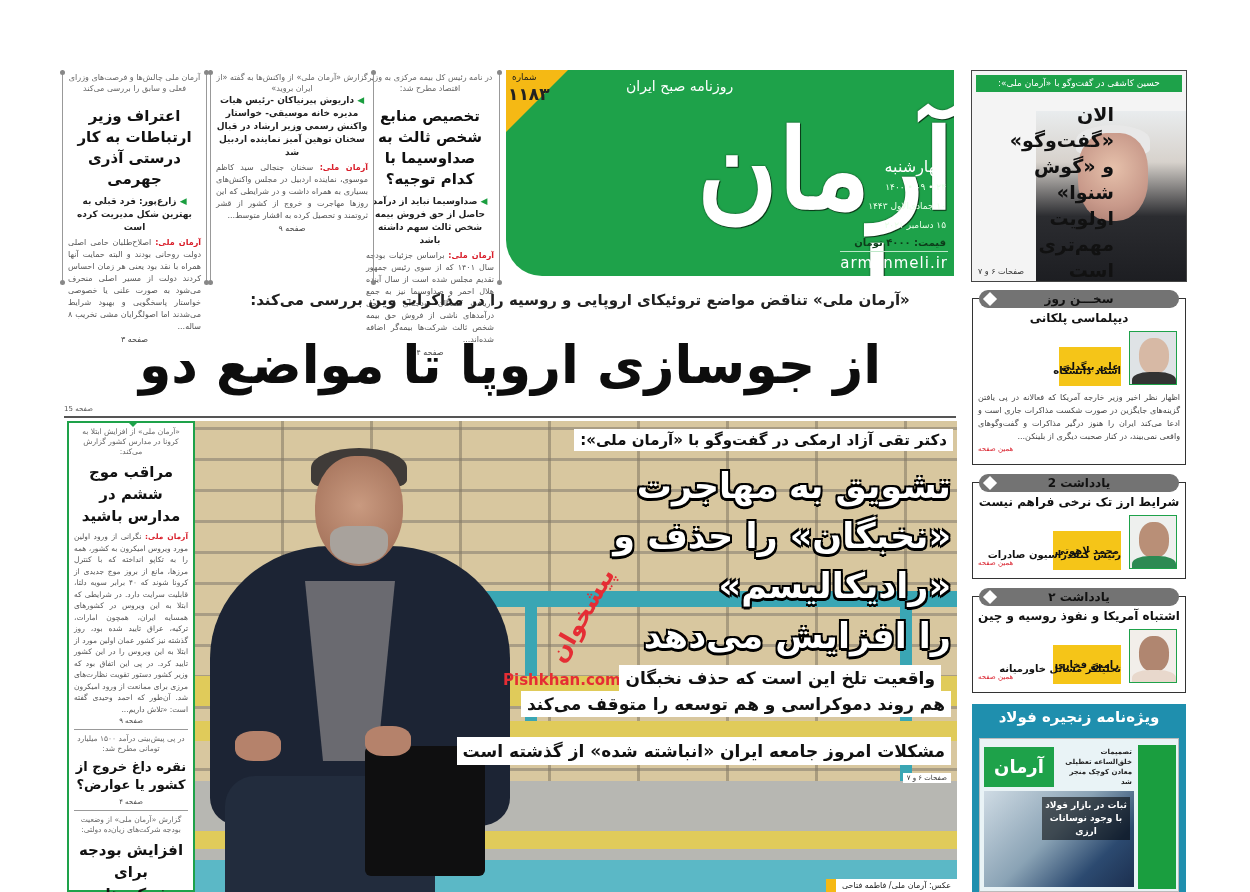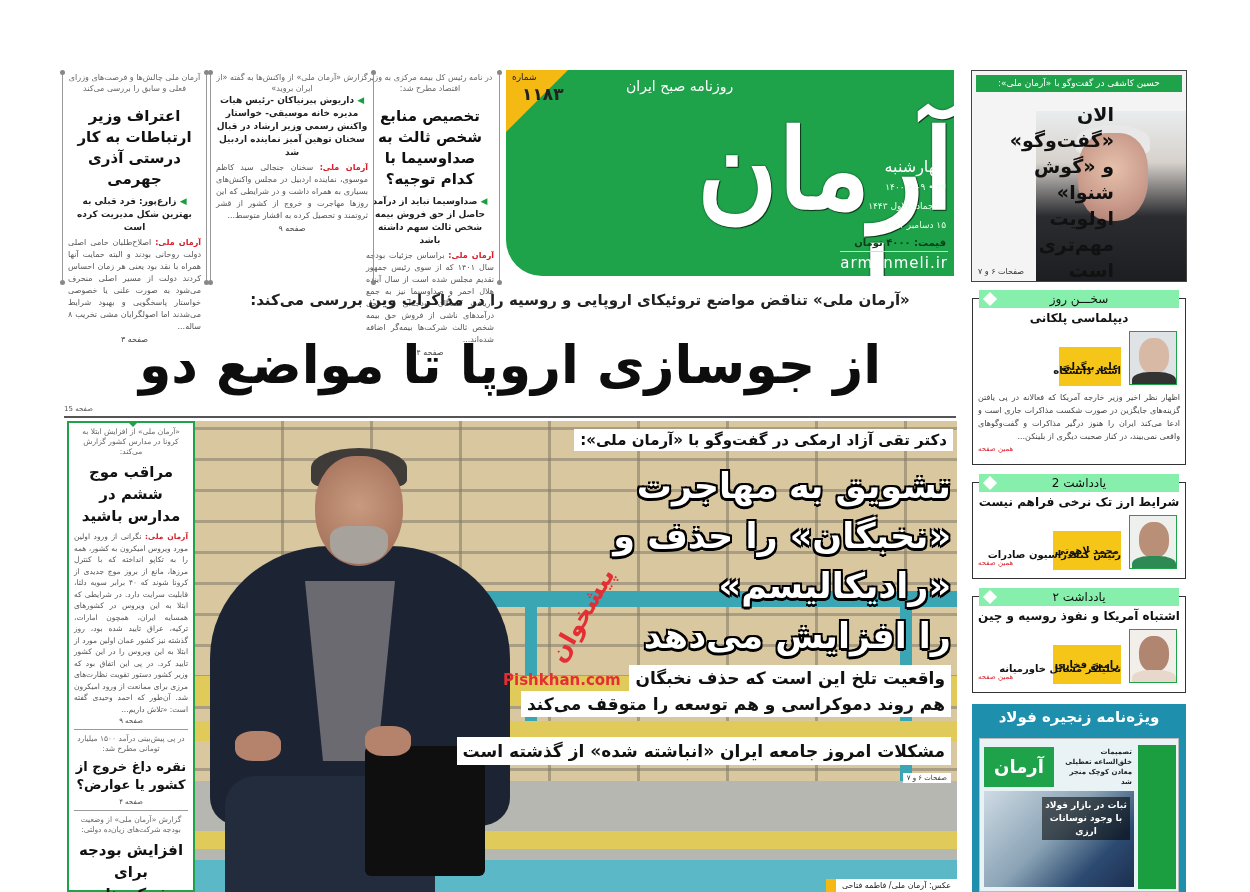--- a/index.html
+++ b/index.html
@@ -19,21 +19,21 @@
   .lead { font-size: 9px; font-weight: bold; line-height: 13px; color: #222; margin-bottom: 3px; }
   .lead .tri { color: #1a9e3f; }
   .body-s { font-size: 8px; color: #555; line-height: 12px; text-align: justify; }
   .body-s .src { color: #d91e2a; font-weight: bold; }
   .page-ref { font-size: 8px; color: #444; margin-top: 2px; }
 
   
   #masthead { left: 506px; top: 70px; width: 448px; height: 206px; background: #1ea24a; border-radius: 0 0 0 36px; overflow: hidden; }
   #issue-corner { position: absolute; left: 0; top: 0; width: 0; height: 0; border-top: 62px solid #f5b914; border-right: 62px solid transparent; }
   #issue-label { position: absolute; left: 6px; top: 2px; font-size: 9px; color: #1a1a1a; direction: rtl; }
-  #issue-num { position: absolute; left: 16px; top: 14px; font-size: 17px; font-weight: bold; color: #222; }
+  #issue-num { position: absolute; left: 2px; top: 14px; font-size: 17px; font-weight: bold; color: #222; }
   #tagline { position: absolute; left: 120px; top: 8px; font-size: 14px; color: #fff; }
   #logo-text { position: absolute; left: 40px; top: 40px; font-size: 110px; font-weight: bold; color: #fff; letter-spacing: -4px; line-height: 120px; text-shadow: 0 0 2px #0c3b1a, 1px 1px 0 #0c3b1a; font-family: "DejaVu Serif", serif; }
   #date-block { position: absolute; right: 8px; top: 86px; width: 100px; text-align: right; color: #fff; }
   #weekday { font-size: 16px; line-height: 22px; }
   .date-line { font-size: 9px; line-height: 19px; color: #e9ffe9; }
   #price { font-size: 10px; font-weight: bold; color: #0d3b1a; line-height: 16px; }
   #site { position: absolute; right: 6px; bottom: 4px; font-size: 15px; color: #fff; font-family: "DejaVu Sans", sans-serif; letter-spacing: 1px; border-top: 1px solid #bde7c8; padding-top: 2px; }
 
   
   #feature-top { left: 971px; top: 70px; width: 216px; height: 212px; border: 1px solid #444; overflow: hidden; background: #f4f4f4; }
@@ -45,21 +45,21 @@
   #feature-top .pg { position: absolute; left: 6px; bottom: 5px; font-size: 8px; color: #333; }
 
   
   #subhead { left: 200px; top: 291px; width: 760px; font-size: 15px; font-weight: bold; color: #222; text-align: center; }
   #main-head { left: 65px; top: 325px; width: 890px; font-size: 52px; font-weight: bold; line-height: 80px; color: #0d0d0d; text-align: center; letter-spacing: -1px; }
   #main-pg { left: 64px; top: 405px; font-size: 7px; color: #555; }
   #rule { left: 64px; top: 416px; width: 892px; height: 2px; background: #555; }
 
   
   .op-box { position: absolute; left: 972px; width: 214px; border: 1px solid #333; background: #fff; }
-  .op-head { position: relative; margin: 0 6px; height: 18px; background: #86efac; text-align: center; font-size: 12px; font-weight: normal; line-height: 18px; top: -9px; }
+  .op-head { position: relative; margin: 0 6px; height: 18px; background: #737373; text-align: center; font-size: 12px; font-weight: bold; line-height: 18px; top: -9px; border-radius: 9px; }
   .op-head .diamond { position: absolute; left: 6px; top: 4px; width: 10px; height: 10px; transform: rotate(45deg); background: #fff; }
   .op-title { text-align: center; font-size: 12px; font-weight: bold; margin-top: -6px; }
   .op-person { position: relative; height: 64px; }
   .op-photo { position: absolute; right: 8px; top: 6px; width: 48px; height: 54px; border: 1px solid #1ea24a; overflow: hidden; }
   .op-photo .hd { position: absolute; left: 9px; top: 6px; width: 30px; height: 36px; border-radius: 45%; }
   .op-photo .bd { position: absolute; left: 2px; top: 40px; width: 44px; height: 20px; border-radius: 40% 40% 0 0; }
   .op-name { position: absolute; right: 64px; top: 22px; background: #f5c518; font-size: 10px; font-weight: bold; padding: 14px 2px; }
   .op-role { position: absolute; right: 64px; top: 40px; font-size: 10px; font-weight: bold; }
   .op-text { font-size: 8px; line-height: 13px; color: #444; padding: 2px 5px; text-align: justify; }
   .op-pg { font-size: 7px; color: #d91e2a; padding: 0 5px 3px; text-align: left; }
@@ -103,21 +103,21 @@
   #person .briefcase { position: absolute; left: 160px; top: 300px; width: 120px; height: 130px; background: #0f0f10; border-radius: 6px; }
   #person .head { position: absolute; left: 110px; top: 10px; width: 88px; height: 110px; border-radius: 45% 45% 50% 50%; background: radial-gradient(circle at 50% 45%, #c99a80 0%, #a9775f 70%, #8c5e4b 100%); }
   #person .hair { position: absolute; left: 106px; top: 2px; width: 96px; height: 40px; border-radius: 50% 50% 20% 20%; background: #3f3b38; }
   #person .beard { position: absolute; left: 125px; top: 80px; width: 58px; height: 38px; border-radius: 30% 30% 50% 50%; background: #a8a29c; }
   #person .hand { position: absolute; width: 46px; height: 30px; border-radius: 40%; background: #b5826b; }
 
   
   .ov-white { position: absolute; background: #fff; padding: 0 6px; color: #111; font-weight: bold; white-space: nowrap; }
   #interview-kicker { right: 4px; top: 8px; font-size: 15px; font-weight: bold; line-height: 22px; }
   #interview-title { position: absolute; right: 6px; top: 40px; width: 470px; text-align: right; font-size: 35px; font-weight: bold; line-height: 50px; color: #fff; text-shadow: 2px 2px 0 #000, -2px -2px 0 #000, 2px -2px 0 #000, -2px 2px 0 #000, 0 3px 0 #000; }
-  #quote1 { right: 6px; top: 244px; font-size: 17px; line-height: 26px; }
+  #quote1 { right: 16px; top: 244px; font-size: 17px; line-height: 26px; }
   #quote2 { right: 6px; top: 270px; font-size: 17px; line-height: 26px; }
   #quote3 { right: 6px; top: 316px; font-size: 17px; line-height: 28px; }
   #interview-pg { right: 6px; top: 352px; font-size: 7px; background: #fff; padding: 1px 4px; color: #333; }
   #photo-credit { right: 0; bottom: 0; font-size: 8px; background: #fff; padding: 2px 6px; color: #222; border-left: 10px solid #f5b914; }
   #watermark-fa { position: absolute; left: 335px; top: 180px; font-size: 24px; color: #e52d34; transform: rotate(-60deg); font-weight: bold; }
   #watermark-en { position: absolute; left: 308px; top: 250px; font-size: 15px; color: #e52d34; font-weight: bold; direction: ltr; }
 </style>
 </head>
 <body>
 

